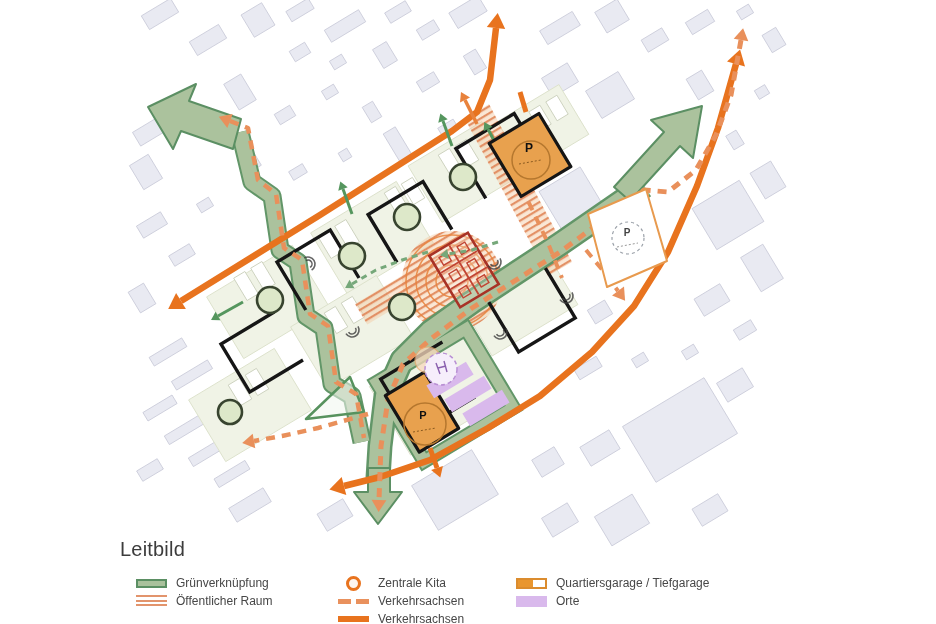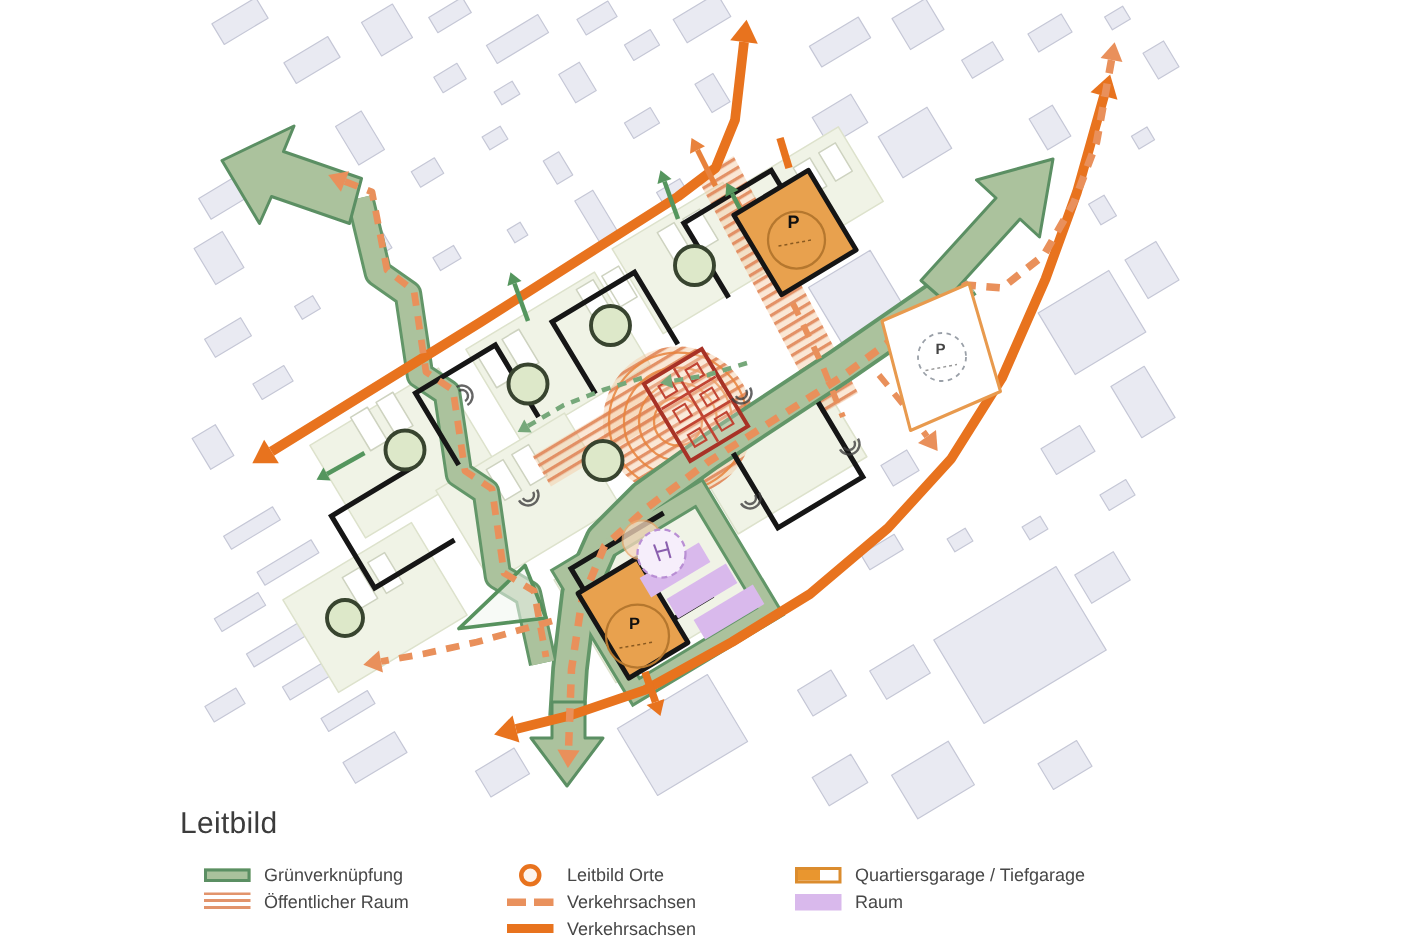--- a/index.html
+++ b/index.html
@@ -1,21 +1,21 @@
 <!DOCTYPE html>
 <html><head>
 <meta charset="utf-8">
 <style>
   html,body{margin:0;padding:0;background:#fff;}
   #page{position:relative;width:936px;height:624px;background:#fff;overflow:hidden;
         font-family:"Liberation Sans",sans-serif;}
   #map-svg{position:absolute;left:0;top:0;}
   #title{position:absolute;left:120px;top:538px;font-size:20px;color:#3c3c3c;letter-spacing:.2px;}
   .leg-col{position:absolute;top:574px;}
-  #leg-c1{left:136px;} #leg-c2{left:338px;} #leg-c3{left:530px;}
+  #leg-c1{left:136px;} #leg-c2{left:338px;} #leg-c3{left:516px;}
   .leg-row{display:flex;align-items:center;height:18px;margin-bottom:0;}
   .leg-label{font-size:12px;color:#474747;margin-left:9px;white-space:nowrap;}
   .ic{width:31px;flex:0 0 31px;display:flex;align-items:center;justify-content:center;}
   .sw{width:31px;}
   .ic-gruen .sw{height:9px;background:#a9c19c;border:2px solid #5b8f63;box-sizing:border-box;}
   .ic-hoefe .sw{width:15px;height:15px;border-radius:50%;border:3.5px solid #242e20;background:#e3ebd4;box-sizing:border-box;}
   .ic-oeff .sw{height:13px;background:repeating-linear-gradient(180deg,#e2946c 0 2px,#fff 2px 4.6px);}
   .ic-zent .sw{width:15px;height:15px;border-radius:50%;border:3px solid #e8731e;background:#fdf4ed;box-sizing:border-box;}
   .ic-fahr .sw{height:5px;background:linear-gradient(90deg,#e9915d 0 13px,transparent 13px 18px,#e9915d 18px 31px);}
   .ic-verk .sw{height:6px;background:#e8731e;}
@@ -257,21 +257,21 @@
         </span>
       <span class="leg-label">Öffentlicher Raum</span>
     </div>
   </div>
 
   <div id="leg-c2" class="leg-col">
     <div class="leg-row">
       <span class="ic ic-zent">
           <span class="sw"></span>
         </span>
-      <span class="leg-label">Leitbild Orte</span>
+      <span class="leg-label">Zentrale Kita</span>
     </div>
     <div class="leg-row">
       <span class="ic ic-fahr">
           <span class="sw"></span>
         </span>
       <span class="leg-label">Verkehrsachsen</span>
     </div>
     <div class="leg-row">
       <span class="ic ic-verk">
           <span class="sw"></span>
@@ -284,16 +284,16 @@
     <div class="leg-row">
       <span class="ic ic-gara">
           <span class="sw"></span>
         </span>
       <span class="leg-label">Quartiersgarage / Tiefgarage</span>
     </div>
     <div class="leg-row">
       <span class="ic ic-kita">
           <span class="sw"></span>
         </span>
-      <span class="leg-label">Raum</span>
+      <span class="leg-label">Orte</span>
     </div>
   </div>
 </div>
 
 </body></html>

